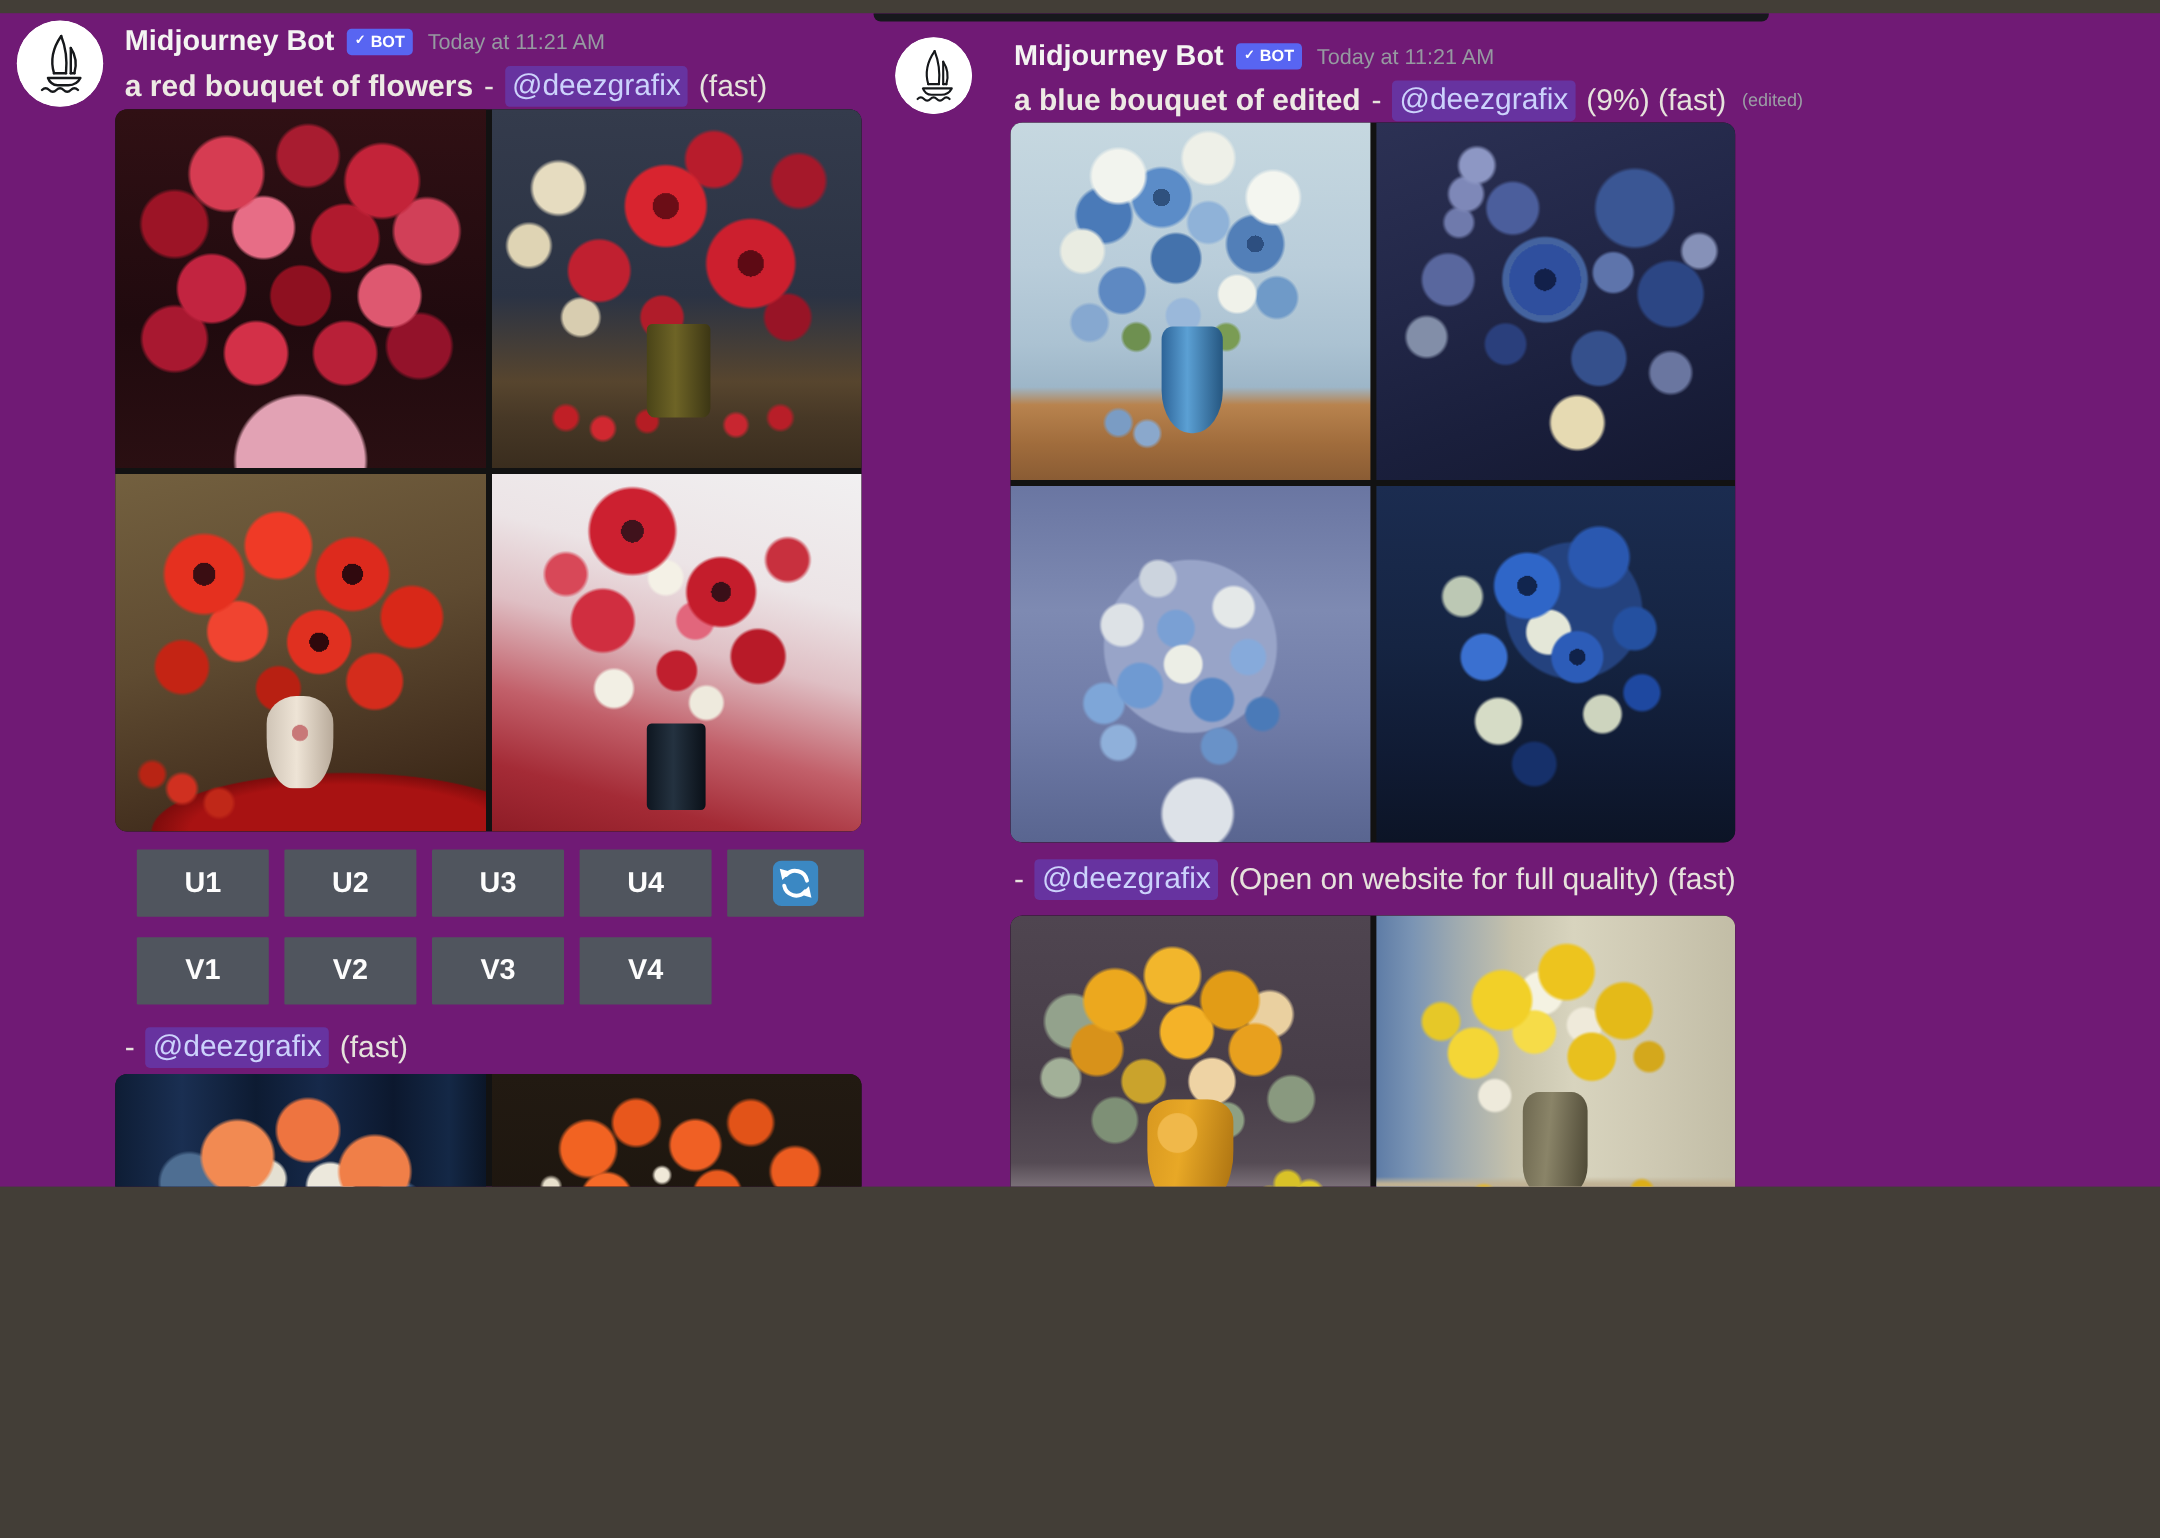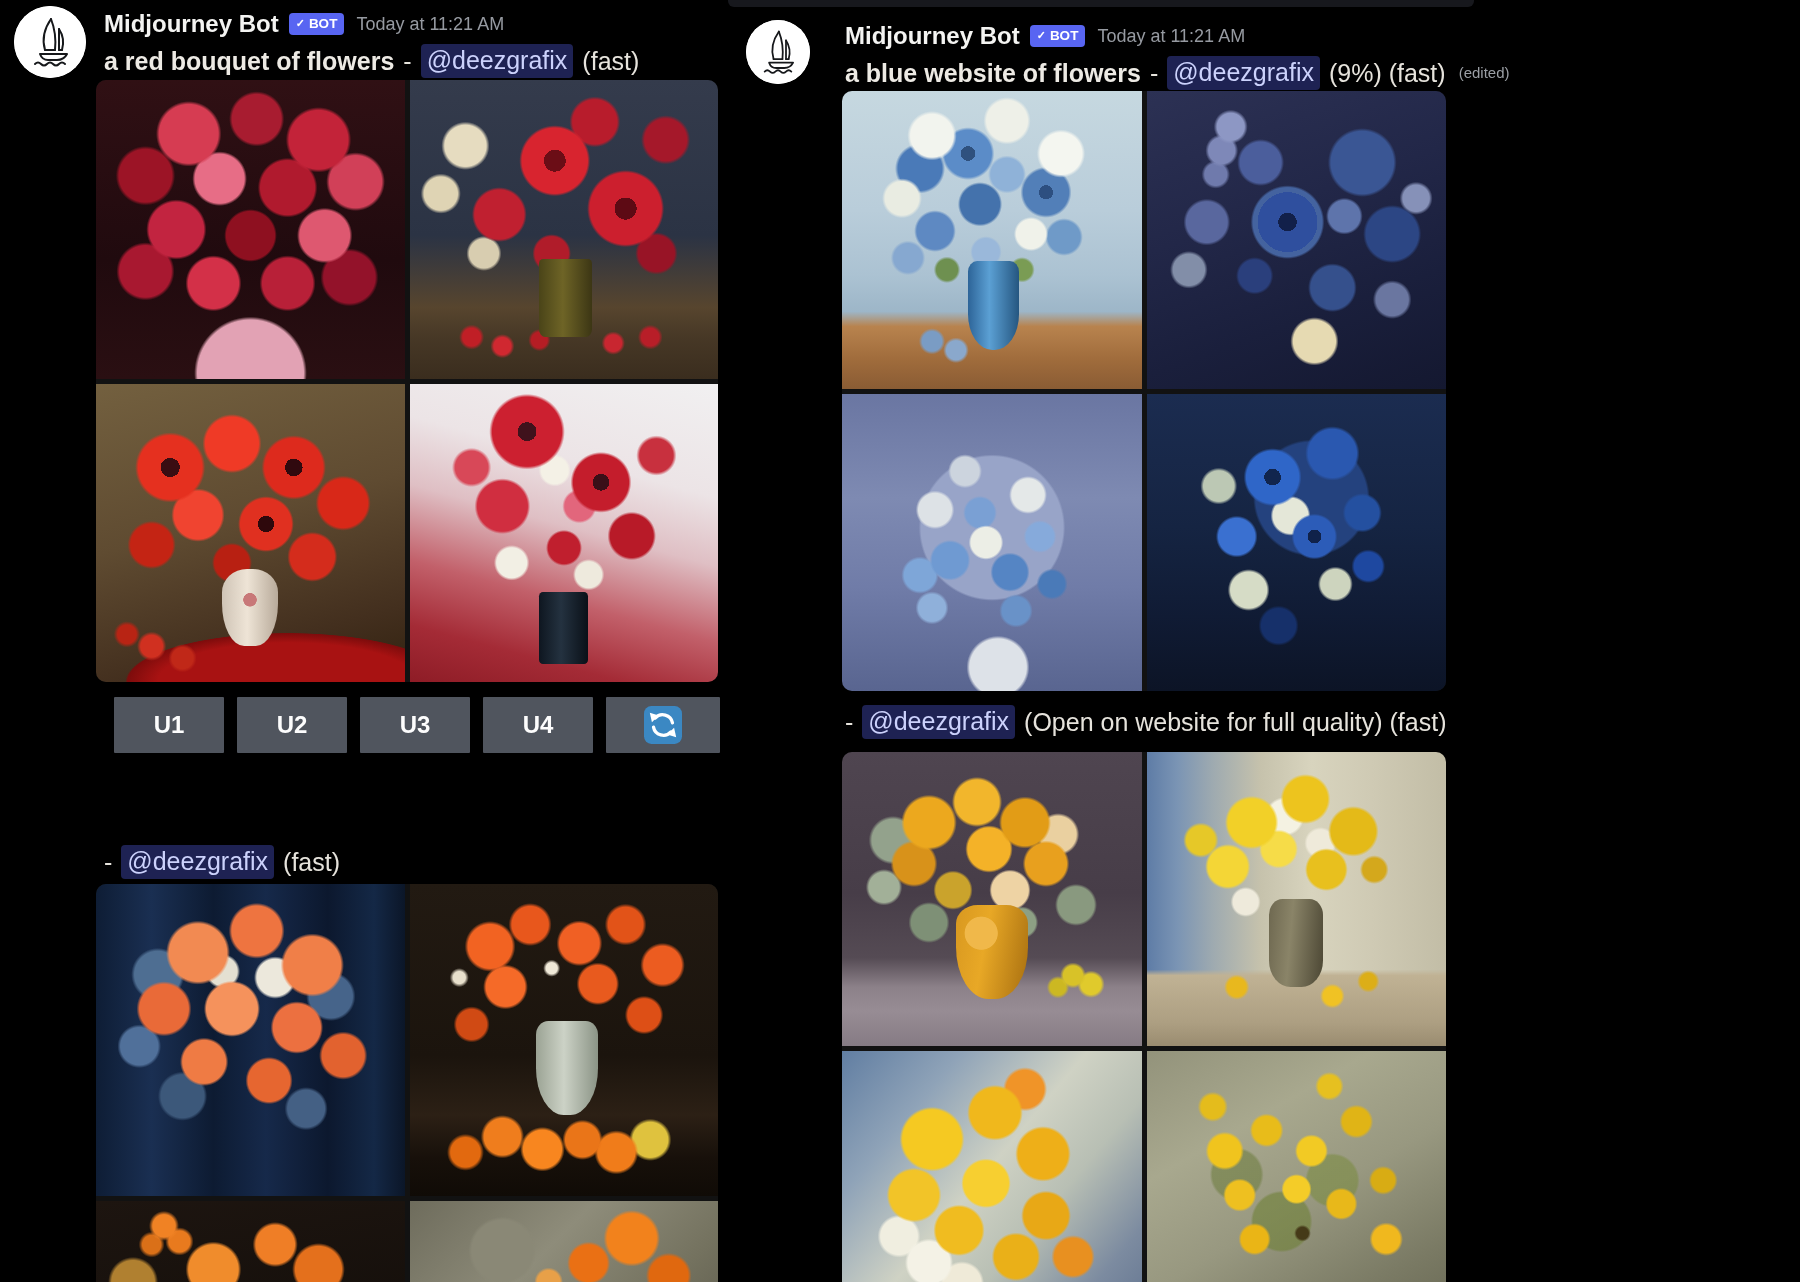--- a/index.html
+++ b/index.html
@@ -1,17 +1,17 @@
 <!DOCTYPE html>
 <html><head>
 <meta charset="utf-8">
 <style>
   html,body{margin:0;padding:0;background:#433e37;}
-  .page{position:relative;width:1800px;height:1282px;background:#000000;overflow:hidden;
-        font-family:"Liberation Sans",sans-serif;-webkit-font-smoothing:antialiased;}
+  .page{position:relative;width:1800px;height:978px;background:#701a75;overflow:hidden;
+        font-family:"Liberation Sans",sans-serif;margin-top:11px;-webkit-font-smoothing:antialiased;}
 
   
   .avatar{position:absolute;border-radius:50%;background:#fff;overflow:hidden;cursor:pointer;}
   #l-avatar{left:14px;top:6px;width:72px;height:72px;}
   #r-avatar{left:746px;top:20px;width:64px;height:64px;}
   .avatar svg{width:100%;height:100%;display:block;}
 
   
   .name-row{position:absolute;display:flex;align-items:center;gap:10px;height:34px;}
   #l-name-row{left:104px;top:7px;}
@@ -401,20 +401,26 @@
       <svg class="refresh-glyph" viewBox="0 0 36 36">
         <rect width="36" height="36" rx="7" fill="#3b88c3"></rect>
         <path d="M27 16 A 9.5 9.5 0 0 0 10.5 11.5" fill="none" stroke="#ffffff" stroke-width="3.1" stroke-linecap="round"></path>
         <polygon points="5.5,6.5 14,9 7.5,15.5" fill="#ffffff"></polygon>
         <path d="M9 20 A 9.5 9.5 0 0 0 25.5 24.5" fill="none" stroke="#ffffff" stroke-width="3.1" stroke-linecap="round"></path>
         <polygon points="30.5,29.5 22,27 28.5,20.5" fill="#ffffff"></polygon>
       </svg>
     </button>
   </div>
 
+  <div class="btn-row" id="btn-row-v">
+    <button class="mj-btn">V1</button>
+    <button class="mj-btn">V2</button>
+    <button class="mj-btn">V3</button>
+    <button class="mj-btn">V4</button>
+  </div>
 
   <div class="prompt-row" id="l-prompt-orange">
     <span class="p-dash">-</span>
     <span class="p-mention">@deezgrafix</span>
     <span class="p-suffix">(fast)</span>
   </div>
 
   <div class="grid" id="grid-orange">
     <div class="cell c-orange1" title="orange tulips with white flowers on navy background"></div>
     <div class="cell c-orange2" title="orange zinnias in white pitcher with oranges"></div>
@@ -441,21 +447,21 @@
   <div class="name-row" id="r-name-row">
     <span class="author">Midjourney Bot</span>
     <span class="bot-badge">
       <span class="badge-check">✓</span>
       <span>BOT</span>
     </span>
     <span class="timestamp">Today at 11:21 AM</span>
   </div>
 
   <div class="prompt-row" id="r-prompt-blue">
-    <span class="p-bold">a blue website of flowers</span>
+    <span class="p-bold">a blue bouquet of edited</span>
     <span class="p-dash">-</span>
     <span class="p-mention">@deezgrafix</span>
     <span class="p-suffix">(9%) (fast)</span>
     <span class="p-edited">(edited)</span>
   </div>
 
   <div class="grid" id="grid-blue">
     <div class="cell c-blue1" title="blue and white daisies in blue vase"></div>
     <div class="cell c-blue2" title="blue roses and anemones on navy background"></div>
     <div class="cell c-blue3" title="soft blue and white flowers in white vase"></div>

